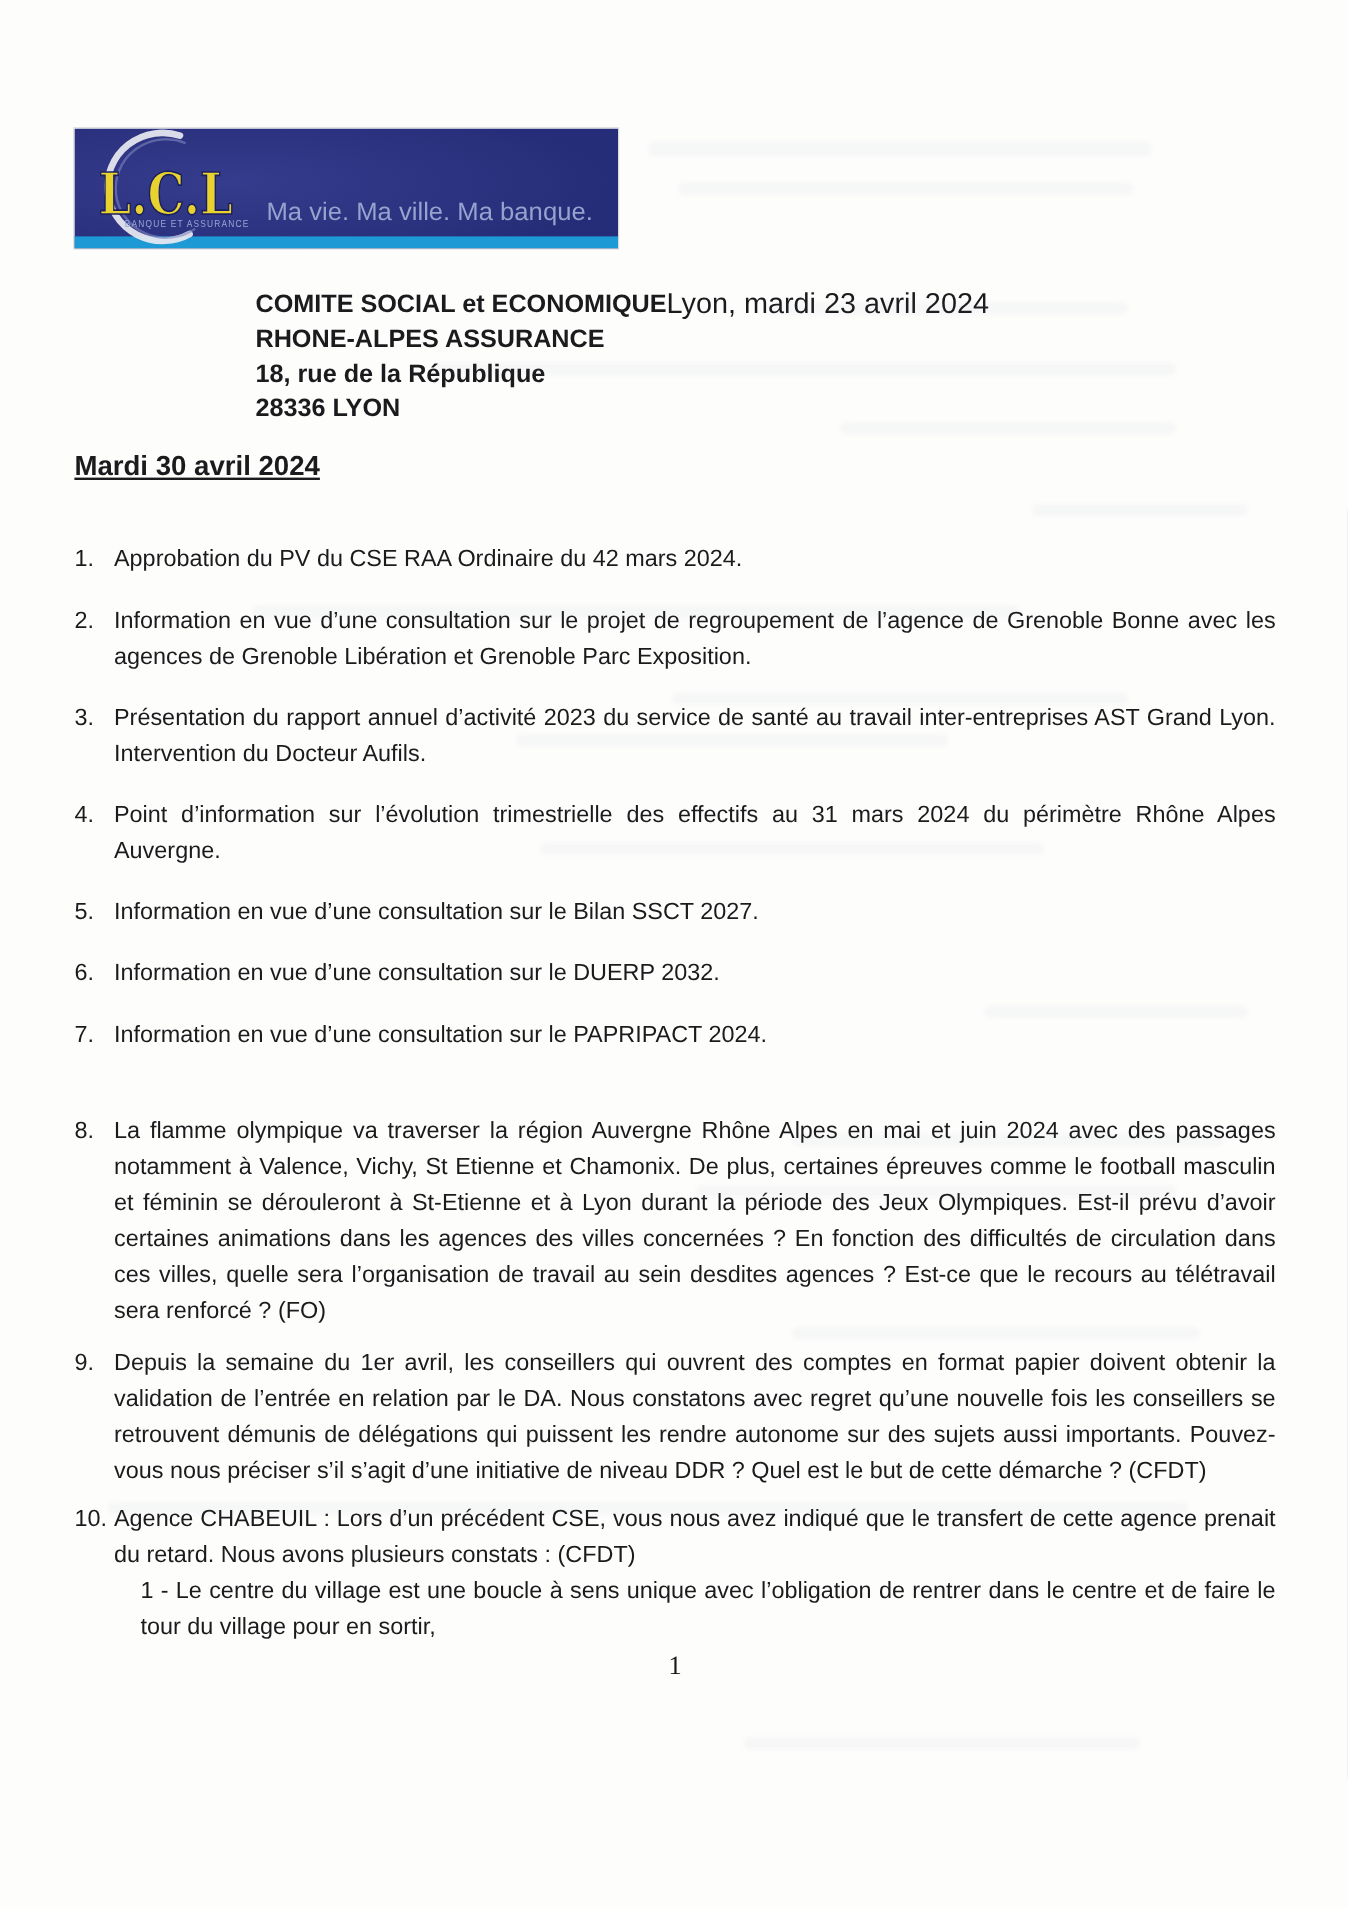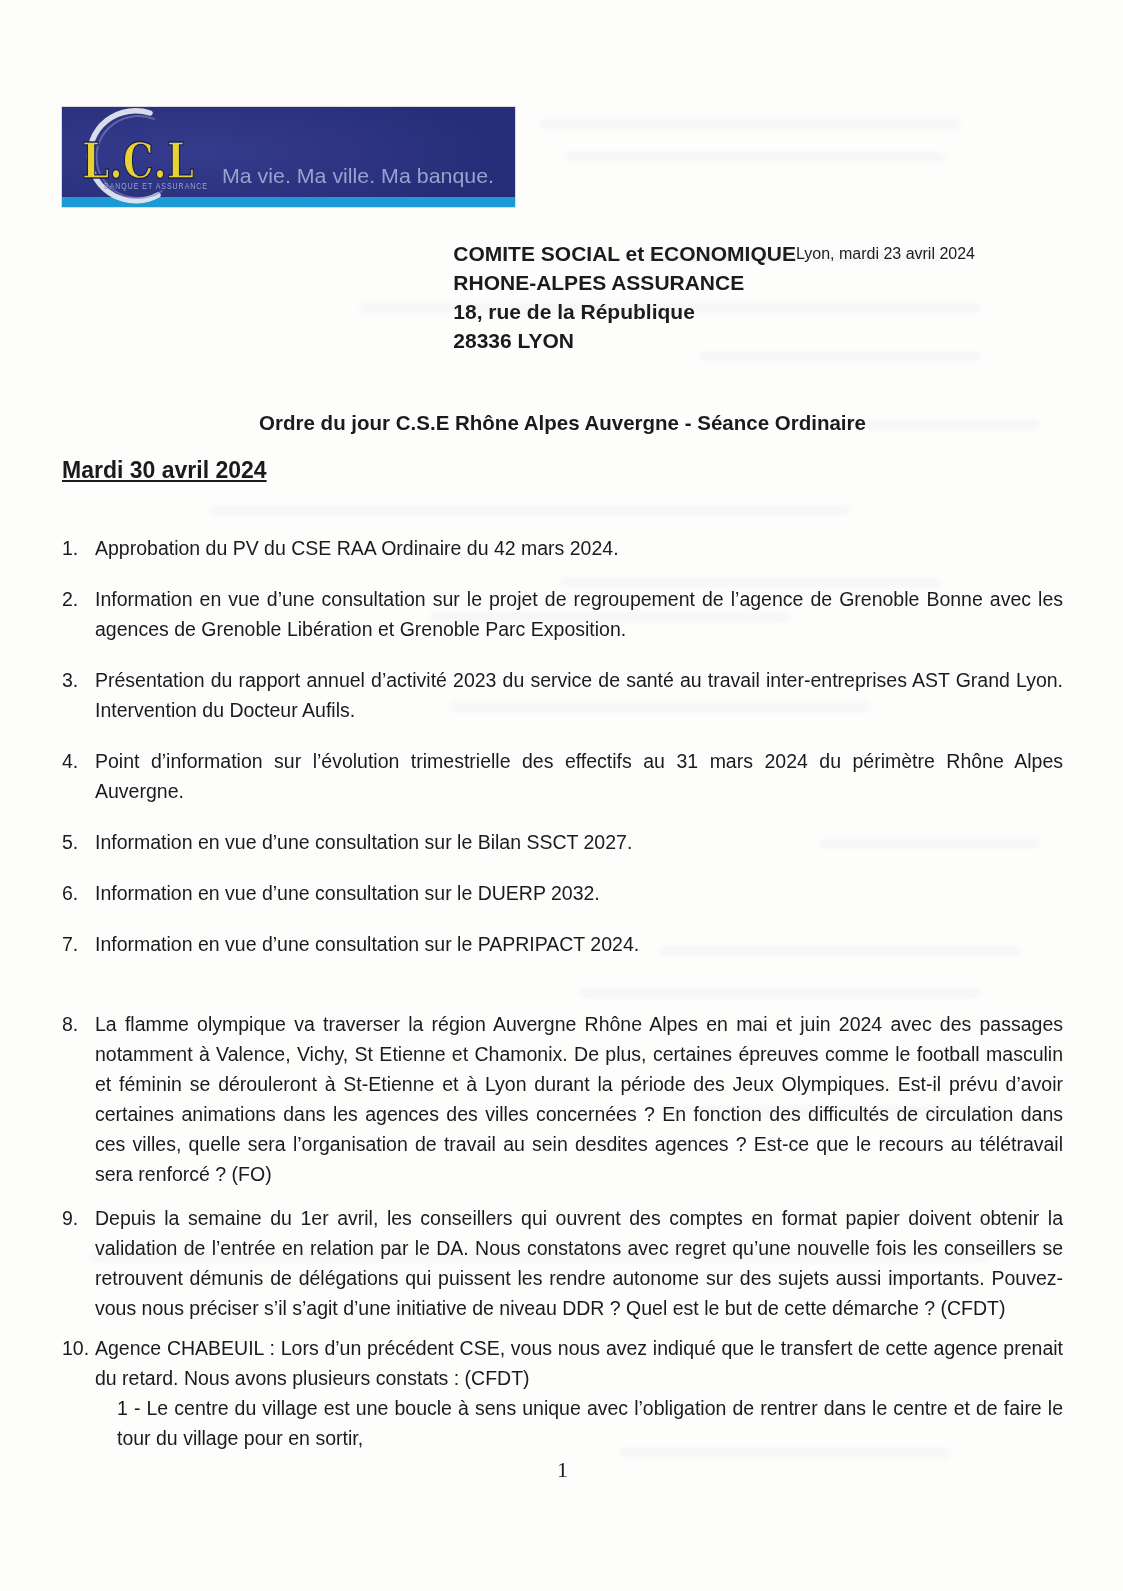--- a/index.html
+++ b/index.html
@@ -11,23 +11,23 @@
     font-family:"Liberation Sans",sans-serif;
     color:#1b1b1d;
     overflow:hidden;
     box-sizing:border-box;
     padding:107px 60px 0 62px;
   }
   
   .logo{width:453px;height:100px;box-shadow:0 0 0 1px rgba(120,120,130,.25);}
   .logo svg{display:block;}
   
-  .header-row{margin-top:32px;display:flex;justify-content:flex-end;align-items:flex-start;}
+  .header-row{margin-top:32px;display:flex;justify-content:center;align-items:flex-start;}
   .org{font-weight:bold;font-size:21px;line-height:29px;}
-  .date{font-size:16px;line-height:29px;padding-right:88px;white-space:nowrap;}
+  .date{font-size:24px;line-height:29px;padding-right:88px;white-space:nowrap;}
   
   .title{margin-top:53px;text-align:center;font-weight:bold;font-size:20.5px;line-height:29px;}
   .subtitle{margin-top:19px;text-align:left;font-weight:bold;font-size:23px;line-height:29px;text-decoration:underline;}
   
   .agenda{margin-top:48px;}
   .item{display:flex;font-size:19.5px;line-height:30px;margin-bottom:21px;}
   .item .num{flex:0 0 33px;}
   .item .txt{flex:1;text-align:justify;}
   .txt-block{flex:1;}
   .txt-block .txt{text-align:justify;}
@@ -85,21 +85,20 @@
   <div class="header-row">
     <div class="org">
       <div>COMITE SOCIAL et ECONOMIQUE</div>
       <div>RHONE-ALPES ASSURANCE</div>
       <div>18, rue de la République</div>
       <div>28336 LYON</div>
     </div>
     <div class="date">Lyon, mardi 23 avril 2024</div>
   </div>
 
-  <div class="title">Ordre du jour C.S.E Rhône Alpes Auvergne - Séance Ordinaire</div>
   <div class="subtitle">Mardi 30 avril 2024</div>
 
   <div class="agenda">
     <div class="item">
       <span class="num">1.</span>
       <span class="txt">Approbation du PV du CSE RAA Ordinaire du 42 mars 2024.</span>
     </div>
     <div class="item">
       <span class="num">2.</span>
       <span class="txt">Information en vue d’une consultation sur le projet de regroupement de l’agence de Grenoble Bonne avec les agences de Grenoble Libération et Grenoble Parc Exposition.</span>

